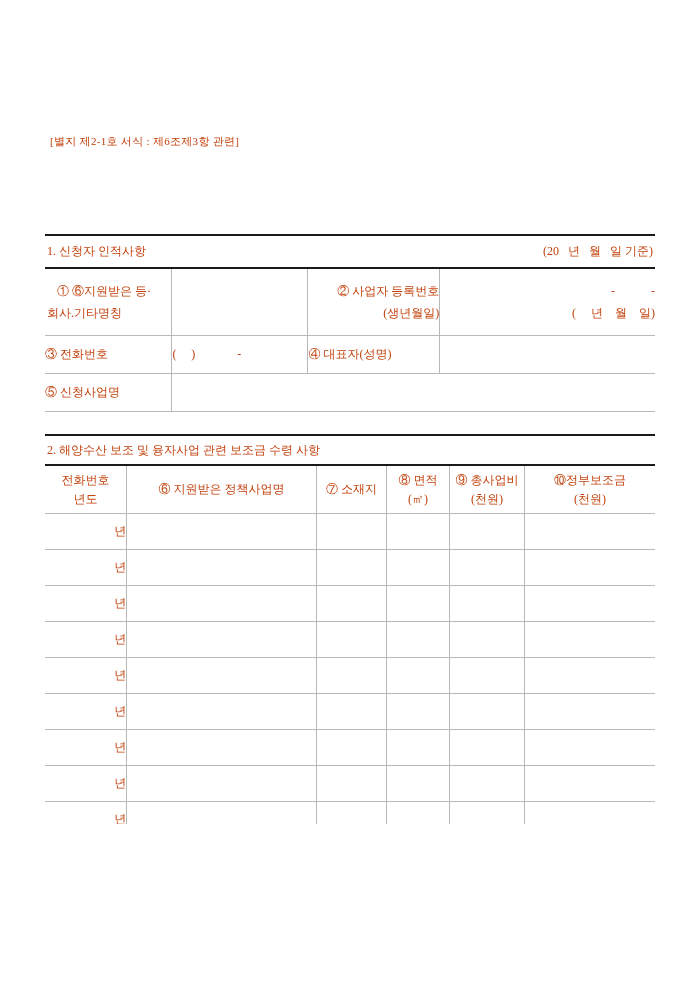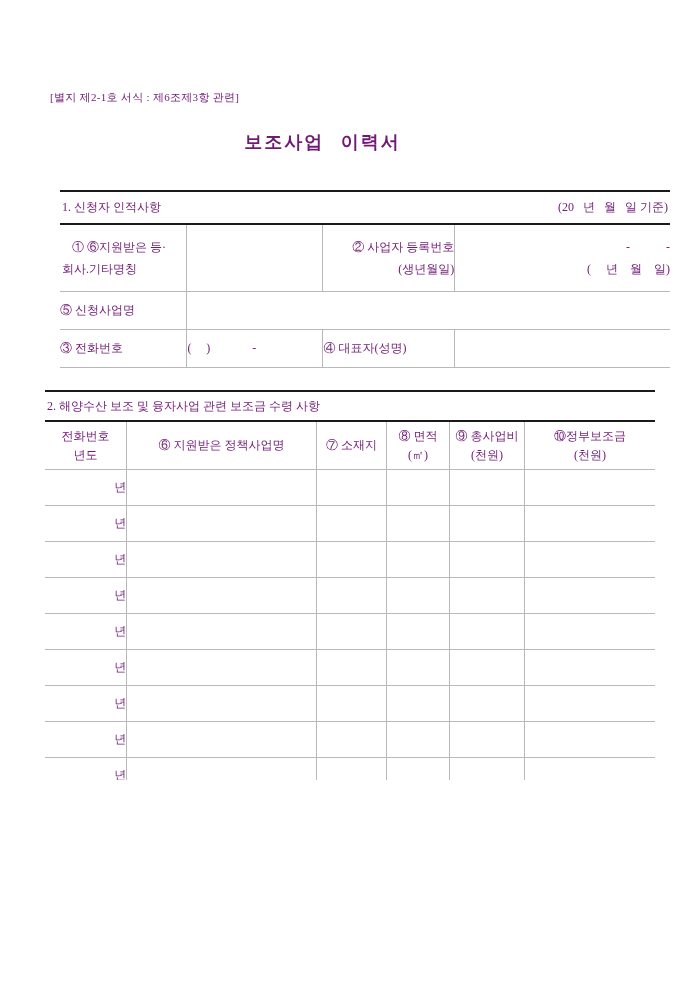--- a/index.html
+++ b/index.html
@@ -3,21 +3,22 @@
 <meta charset="utf-8">
 <style>
   html, body { margin: 0; padding: 0; background: #ffffff; }
   .page {
     position: relative;
     width: 700px;
     height: 780px;
     background: #ffffff;
     overflow: hidden;
     font-family: "Liberation Serif", "DejaVu Serif", serif;
-    color: #701a75;
+    color: #c2410c;
+    margin-top: 44px;
   }
   .pre { white-space: pre; }
 
   .note {
     position: absolute;
     left: 50px;
     top: 90px;
     font-size: 11px;
     letter-spacing: 0.3px;
   }
@@ -28,21 +29,21 @@
     width: 610px;
     box-sizing: border-box;
     padding-right: 55px;
     text-align: center;
     font-size: 18px;
     font-weight: bold;
     letter-spacing: 2px;
     word-spacing: 10px;
   }
 
-  .section1 { position: absolute; left: 60px; top: 190px; width: 610px; }
+  .section1 { position: absolute; left: 45px; top: 190px; width: 610px; }
   .section2 { position: absolute; left: 45px; top: 390px; width: 610px; }
 
   .sec-head {
     display: flex;
     justify-content: space-between;
     align-items: center;
     height: 31px;
     font-size: 12px;
     border-top: 2px solid #1a1a1a;
     padding: 0 2px;
@@ -97,21 +98,20 @@
   .year { text-align: right; padding-right: 17px; }
 
   .bottom-rule { border-top: 3px solid #999999; margin-top: 15px; height: 0; }
 </style>
 </head>
 <body>
 
 <div class="page">
 
   <div class="note">[별지 제2-1호 서식 : 제6조제3항 관련]</div>
-  <div class="title">보조사업 이력서</div>
 
   <div class="section1">
     <div class="sec-head">
       <span>1. 신청자 인적사항</span>
       <span class="pre">(20   년   월   일 기준)</span>
     </div>
     <table class="t1">
       <colgroup>
         <col style="width:20.8%">
           <col style="width:22.3%">
@@ -128,28 +128,28 @@
           <td class="vl c two">
             <div>② 사업자 등록번호</div>
             <div>(생년월일)</div>
           </td>
           <td class="vl c two regv">
             <div class="pre">-            -</div>
             <div class="pre">(     년    월    일)</div>
           </td>
         </tr>
         <tr class="r2">
-          <td class="ind1">⑤ 신청사업명</td>
-          <td class="vl" colspan="3"></td>
-        </tr>
-        <tr class="r2">
           <td class="ind1">③ 전화번호</td>
           <td class="vl pre phonev">(     )              -</td>
           <td class="vl ind1">④ 대표자(성명)</td>
           <td class="vl"></td>
+        </tr>
+        <tr class="r2">
+          <td class="ind1">⑤ 신청사업명</td>
+          <td class="vl" colspan="3"></td>
         </tr>
       </tbody>
     </table>
   </div>
 
   <div class="section2">
     <div class="sec-head2">2. 해양수산 보조 및 융자사업 관련 보조금 수령 사항</div>
     <table class="t2">
       <colgroup>
         <col style="width:13.4%">

